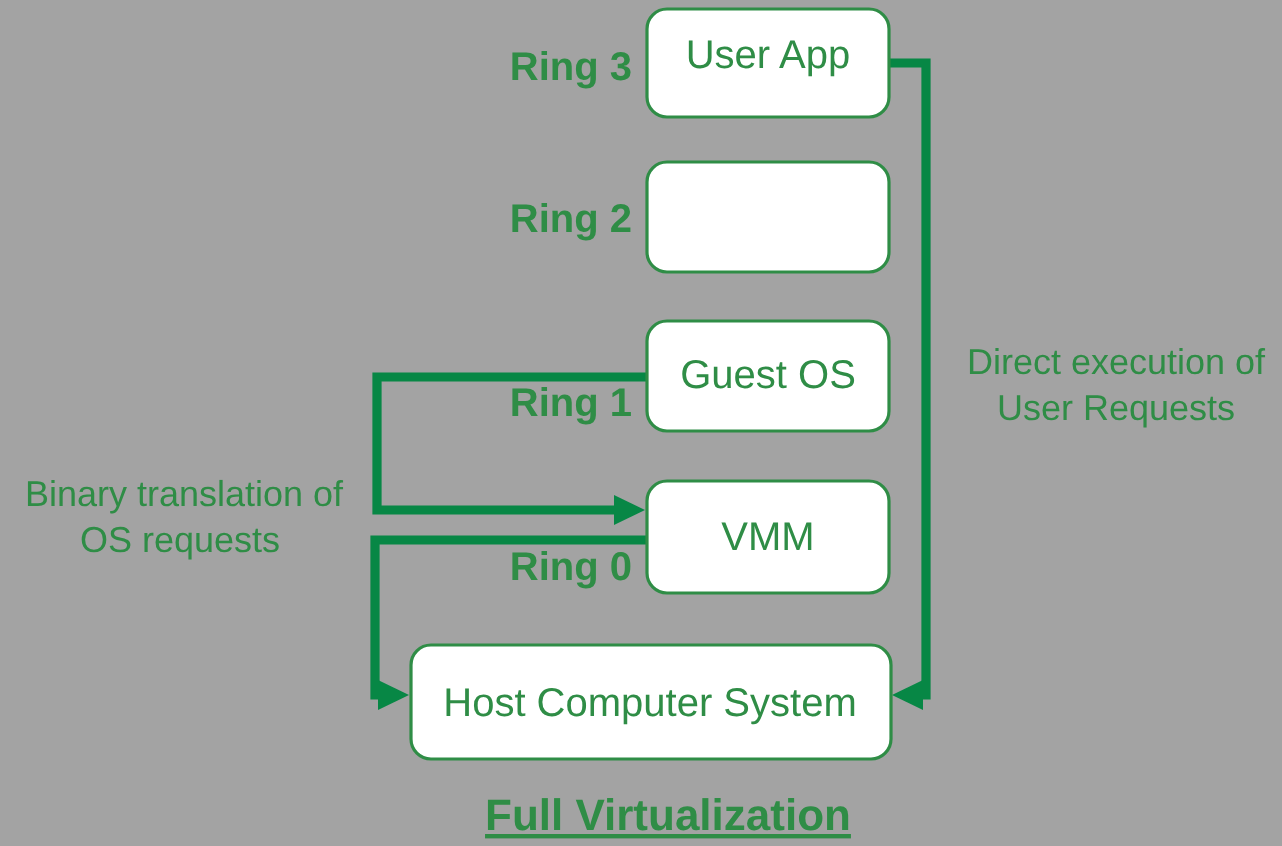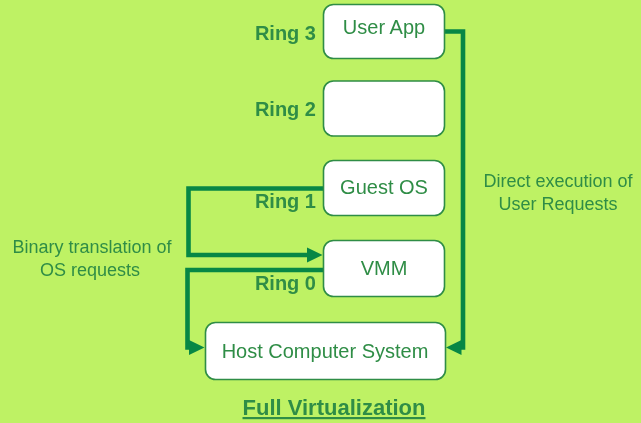--- a/index.html
+++ b/index.html
@@ -1,19 +1,19 @@
 <!DOCTYPE html>
 <html><head>
 <meta charset="utf-8">
 <style>
   html, body { margin: 0; padding: 0; background: #ffffff; }
   #stage {
     position: relative;
     width: 641px; height: 423px;
-    background: #bef264;
+    background: #a3a3a3;
     font-family: "Liberation Sans", sans-serif;
     overflow: hidden;
   }
   svg text {
     fill: #2f8d46;
     font-family: "Liberation Sans", sans-serif;
   }
   .box     { fill: #ffffff; stroke: #2f8d46; stroke-width: 1.6; }
   .thick   { fill: none; stroke: #078745; stroke-width: 4.6; }
   .ah      { fill: #078745; stroke: none; }

